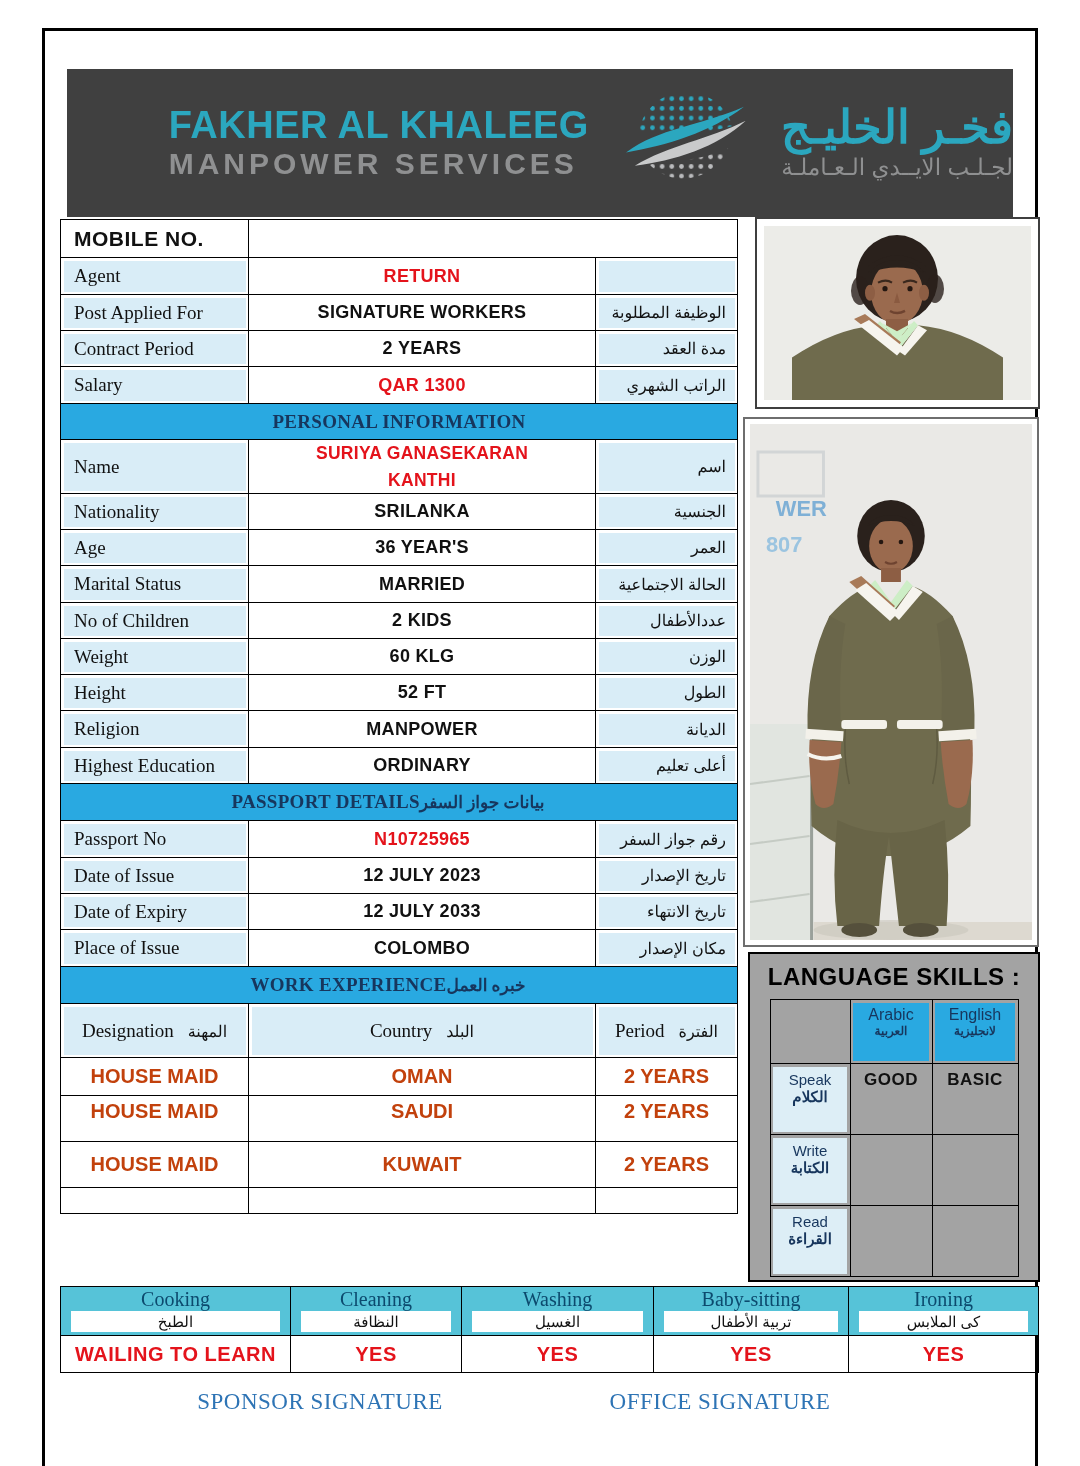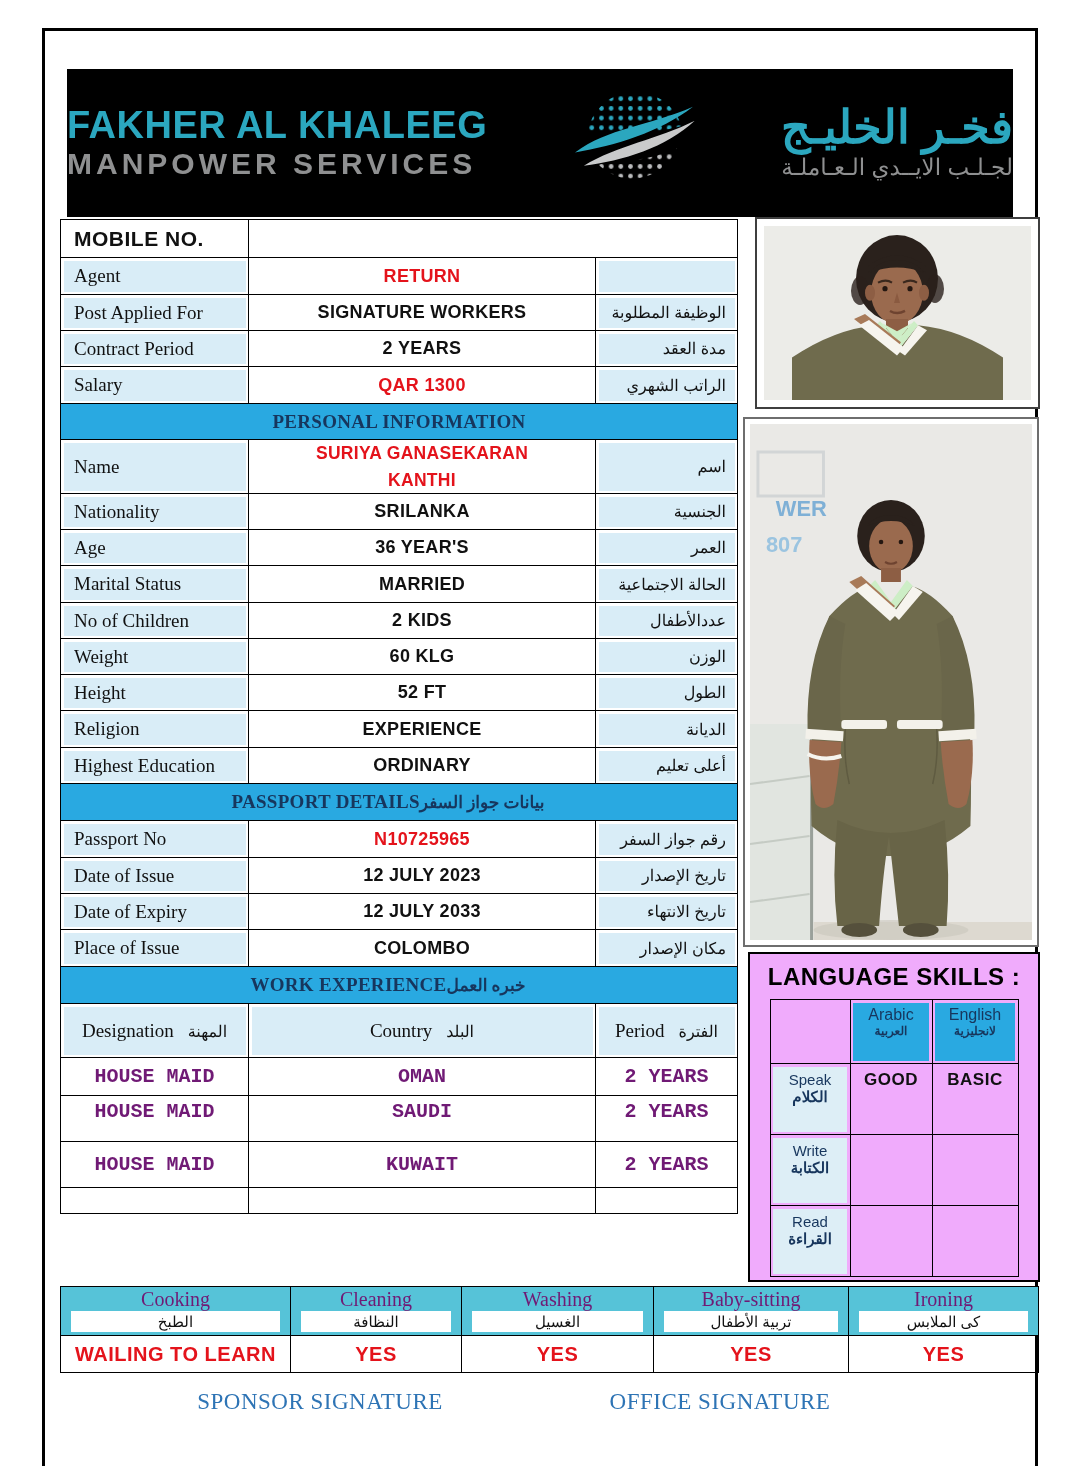--- a/index.html
+++ b/index.html
@@ -8,21 +8,21 @@
     font-family:"Liberation Sans", sans-serif; overflow:hidden;
   }
   .sheet {
     position:absolute; left:42px; top:28px; width:996px; height:1460px;
     border:3px solid #000; border-bottom:none; box-sizing:border-box; background:#fff;
   }
 
   
   .logo-band {
     position:absolute; left:22px; top:38px; width:946px; height:148px;
-    background:#000000; display:flex; align-items:center; justify-content:space-between; gap:30px;
+    background:#404040; display:flex; align-items:center; justify-content:flex-end; gap:30px;
   }
   .logo-en { text-align:left; }
   .logo-en .l1 { font-size:38px; font-weight:bold; color:#2ba7bf; letter-spacing:0.5px; line-height:1.1; }
   .logo-en .l2 { font-size:30px; font-weight:600; color:#8f9091; letter-spacing:4px; line-height:1.15; }
   .logo-ar { text-align:right; direction:rtl; }
   .logo-ar .a1 { font-size:46px; font-weight:bold; color:#2ba7bf; line-height:1.05; }
   .logo-ar .a2 { font-size:23px; color:#8f9091; line-height:1.4; }
 
   
   table { border-collapse:collapse; table-layout:fixed; }
@@ -38,53 +38,53 @@
   .val.red { color:#e4131b; }
   .val .wrapname { display:inline-block; max-width:255px; line-height:1.5; font-size:17.5px; }
   .ar { text-align:right; font-size:16px; color:#111; direction:rtl; }
   .ar span { display:block; padding-right:11px; padding-left:4px; }
   td.sec { background:#29a9e1; text-align:center; }
   td.sec span { font-family:"Liberation Serif", serif; font-weight:bold; color:#17365d; font-size:19px; letter-spacing:0.3px; }
   td.sec .secar { font-size:17px; margin-right:22px; }
   .wh { text-align:center; font-family:"Liberation Serif", serif; font-size:19px; color:#111; }
   .wh .we { margin-right:14px; }
   .wh .wa { font-size:16px; }
-  .wval { text-align:center; font-weight:bold; font-size:20px; color:#701a75;font-family:Liberation Mono, monospace; }
+  .wval { text-align:center; font-weight:bold; font-size:20px; color:#c2410c; }
 
   
   .photo1 { position:absolute; left:710px; top:186px; width:285px; height:192px;
     border:2px solid #3f3f3f; background:#fff; padding:7px; box-sizing:border-box; }
   .photo2 { position:absolute; left:698px; top:386px; width:296px; height:530px;
     border:2px solid #6e6e6e; background:#fff; padding:5px; box-sizing:border-box; }
   .photo1 svg, .photo2 svg { display:block; width:100%; height:100%; }
 
   
   .lang-box { position:absolute; left:703px; top:921px; width:292px; height:330px;
-    border:2.5px solid #000; box-sizing:border-box; background:#f0abfc; }
+    border:2.5px solid #000; box-sizing:border-box; background:#a3a3a3; }
   .lang-title { margin-top:9px; text-align:center; font-weight:800; font-size:24px; color:#000; letter-spacing:0.5px; }
   .lang-table { margin:8px auto 0; width:248px; }
   .lang-table td { border:1.5px solid #000; position:relative; padding:0; }
   .lt-h { height:64px; } .lt-r { height:71px; }
   td.lang-colhead::before { content:""; position:absolute; inset:2.5px; background:#29a9e1; }
   td.lang-colhead { text-align:center; vertical-align:top; }
   td.lang-colhead div { position:relative; }
   .lc-en { font-size:16px; color:#17365d; padding-top:6px; }
   .lc-ar { font-size:12px; font-weight:bold; color:#17365d; direction:rtl; }
   td.lang-rowhead::before { content:""; position:absolute; inset:2.5px; background:#ddeef6; }
   td.lang-rowhead { text-align:center; vertical-align:top; }
   td.lang-rowhead div { position:relative; }
   .lr-en { font-size:15px; color:#17365d; padding-top:7px; }
   .lr-ar { font-size:15px; font-weight:bold; color:#17365d; direction:rtl; }
   td.lang-val { text-align:center; vertical-align:top; font-weight:bold; font-size:17px; color:#111; padding-top:6px; letter-spacing:0.5px; }
 
   
   .skills-table { position:absolute; left:15px; top:1255px; width:978px; }
   .skills-table td { border:1.5px solid #000; padding:0; position:relative; }
   .sk-head { height:48px; background:#56c3d8; text-align:center; vertical-align:top; }
-  .sk-en { font-family:"Liberation Serif", serif; font-size:20px; color:#701a75; line-height:24px; }
+  .sk-en { font-family:"Liberation Serif", serif; font-size:20px; color:#0c4a6e; line-height:24px; }
   .sk-ar { background:#fff; margin:0 10px; height:21px; line-height:21px; font-size:15px; color:#111; direction:rtl; }
   .sk-val { height:36px; text-align:center; font-weight:bold; font-size:20px; color:#e4131b; letter-spacing:0.5px; }
 
   
   .sig { position:absolute; top:1358px; font-family:"Liberation Serif", serif; font-weight:normal;
     color:#2e74b5; font-size:23px; letter-spacing:0.5px; text-align:center; width:260px; }
   .sig.sponsor { left:145px; }
   .sig.office { left:545px; }
 </style>
 </head>
@@ -231,21 +231,21 @@
           </td>
       <td class="val"><span>52 FT</span></td>
       <td class="ar sh">
             <span>الطول</span>
           </td>
     </tr>
     <tr class="h37">
       <td class="lbl sh">
             <span>Religion</span>
           </td>
-      <td class="val"><span>EXPERIENCE</span></td>
+      <td class="val"><span>MANPOWER</span></td>
       <td class="ar sh">
             <span>الديانة</span>
           </td>
     </tr>
     <tr class="h36">
       <td class="lbl sh">
             <span>Highest Education</span>
           </td>
       <td class="val"><span>ORDINARY</span></td>
       <td class="ar sh">

